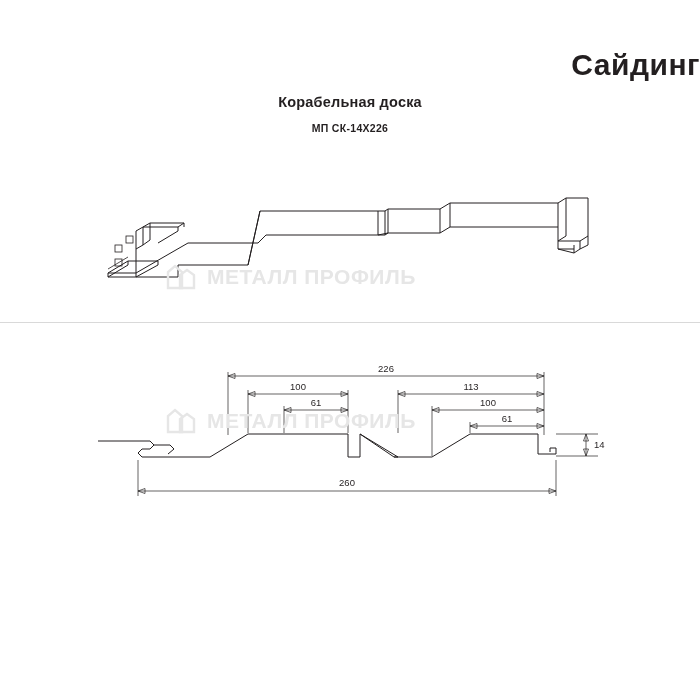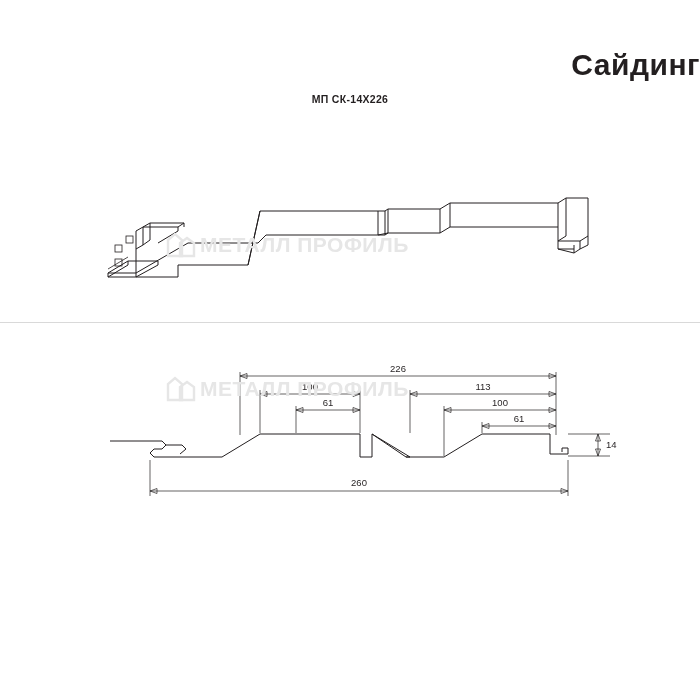--- a/index.html
+++ b/index.html
@@ -50,40 +50,40 @@
   }
 
   
   .iso{
     position:absolute;
     left:88px;top:185px;
     width:530px;height:115px;
   }
   .section{
     position:absolute;
-    left:110px;top:348px;
+    left:98px;top:348px;
     width:520px;height:175px;
   }
 
   
   .wm{
     position:absolute;
     pointer-events:none;
     opacity:1;
   }
   .wm-text{
     font-size:21px;
     font-weight:bold;
     color:#e6e6e6;
     letter-spacing:0.5px;
     white-space:nowrap;
   }
   .wm1{left:166px;top:232px;}
   .wm2{left:166px;top:376px;}
-  .wm-row{display:flex;align-items:center;gap:4px;}
+  .wm-row{display:flex;align-items:center;gap:11px;margin-top:32px;}
 
   
   .footer{
     position:absolute;
     left:0;right:0;top:618px;
     text-align:center;
     font-size:14px;
     font-weight:bold;
     letter-spacing:0.4px;
   }
@@ -98,20 +98,21 @@
     fill:#231f20;
   }
 </style>
 </head>
 <body>
 
 <div class="page">
 
   <div class="header">
     <h1 class="title">Сайдинг</h1>
+    <p class="subtitle">Корабельная доска</p>
     <p class="code">МП СК-14Х226</p>
   </div>
 
   <div class="iso">
     <svg width="530" height="115" viewBox="0 0 530 115">
 
       <path class="ln" d="M 100 58 L 48 88"></path>
       <path class="ln" d="M 100 58 L 170 58 L 178 50 L 290 50"></path>
 
       <path class="ln" d="M 48 88 L 20 88 L 20 92 L 48 92"></path>

